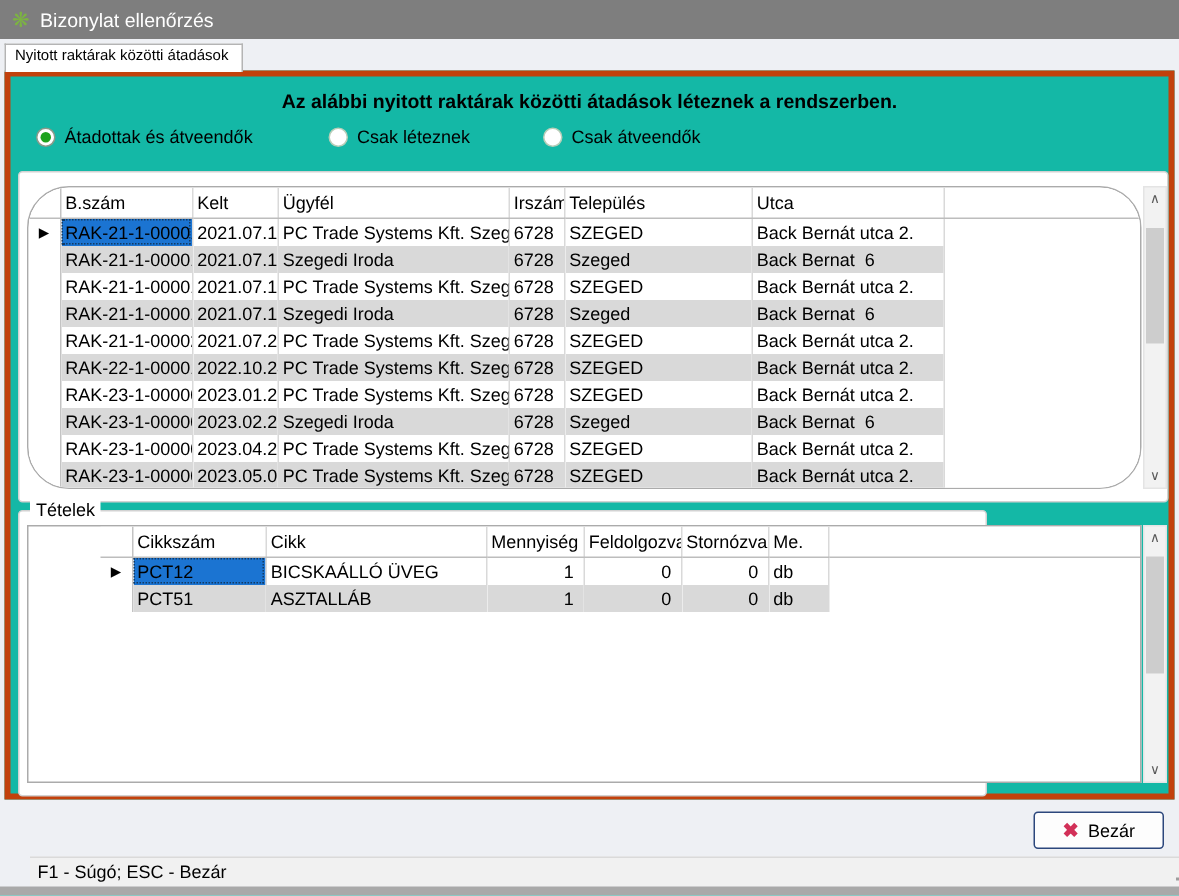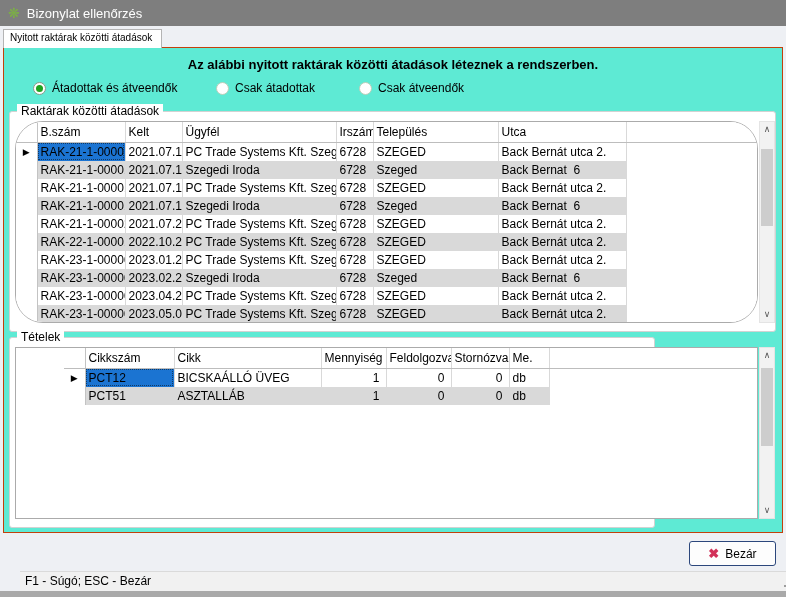--- a/index.html
+++ b/index.html
@@ -20,21 +20,21 @@
   }
   .title-icon { color:#7cb342; font-size:14px; line-height:1; }
   
   .tab {
     position:absolute; left:3px; top:29px; height:19px; z-index:2;
     background:#fff; border:1px solid #b4b4b4; border-bottom:none;
     padding:2px 9px 0 6px; font-size:10px; white-space:nowrap;
   }
   .tabpage {
     position:absolute; left:3px; top:47px; width:780px; height:486px;
-    background:#5eead4; border:1px solid #c2410c;
+    background:#14b8a6; border:4px solid #c2410c;
   }
   
   .message {
     position:absolute; left:0; top:9px; width:100%;
     text-align:center; font-weight:bold; font-size:13px;
   }
   .radio-row { position:absolute; left:0; top:33px; width:100%; height:16px; }
   .radio {
     position:absolute; display:flex; align-items:center; gap:6px;
     font-size:12px; cursor:default; white-space:nowrap;
@@ -136,36 +136,35 @@
   <span>Bizonylat ellenőrzés</span>
 </div>
 
 <div class="tab"><span>Nyitott raktárak közötti átadások</span></div>
 
 <div class="tabpage">
 
   <div class="message">Az alábbi nyitott raktárak közötti átadások léteznek a rendszerben.</div>
 
   <div class="radio-row">
-    <label class="radio checked" style="left:29px;">
+    <label class="radio checked" style="left:17px;">
       <span class="rb"></span>
       <span>Átadottak és átveendők</span>
     </label>
     <label class="radio" style="left:212px;">
       <span class="rb"></span>
-      <span>Csak átadottak</span>
+      <span>Csak léteznek</span>
     </label>
     <label class="radio" style="left:355px;justify-content:space-between;">
       <span class="rb"></span>
       <span>Csak átveendők</span>
     </label>
   </div>
 
   <div class="groupbox gb-transfers">
-    <span class="gb-label">Raktárak közötti átadások</span>
     <div class="grid-wrap gw-transfers">
       <table class="grid" style="width: 741px;">
           <colgroup>
             <col style="width: 21px;">
             <col style="width: 88px;">
             <col style="width: 57px;">
             <col style="width: 154px;">
             <col style="width: 37px;">
             <col style="width: 125px;">
             <col style="width: 128px;">

